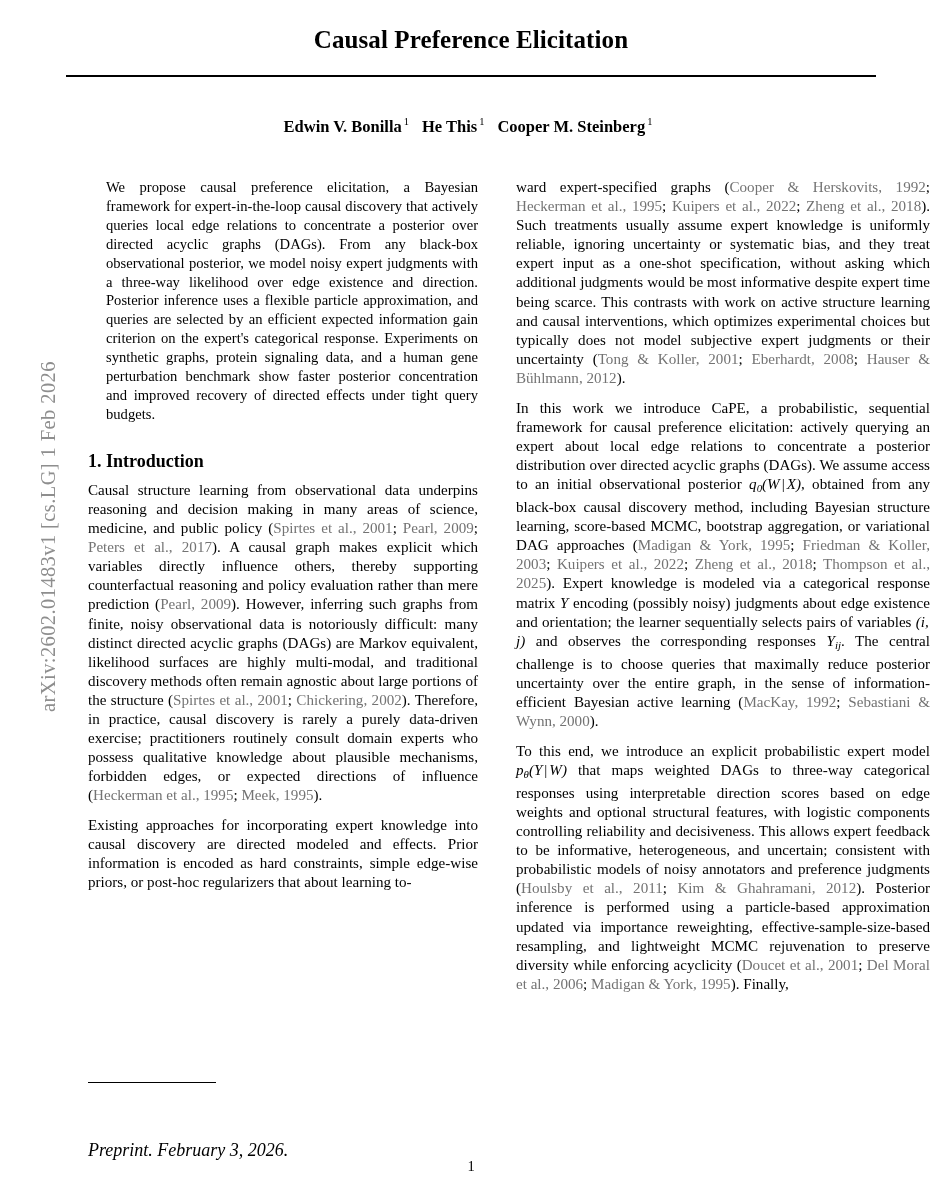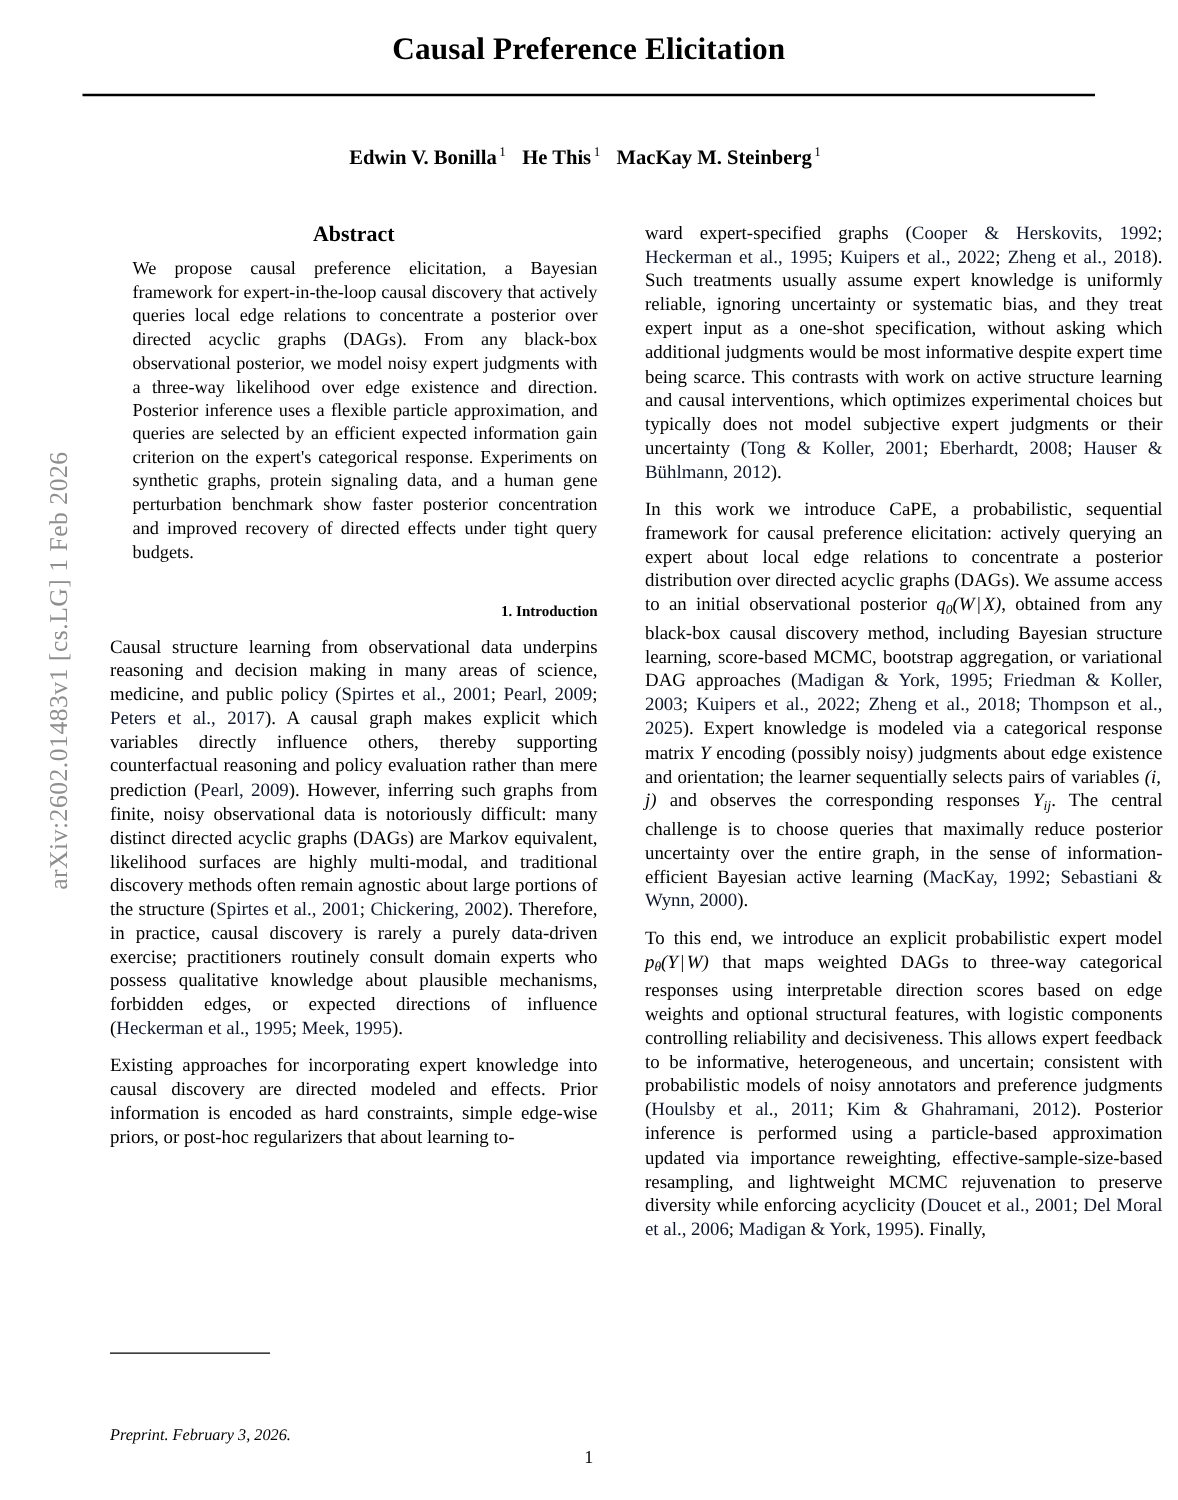--- a/index.html
+++ b/index.html
@@ -91,31 +91,31 @@
     margin: 0 0 9px 0;
   }
   .abstract-body {
     font-size: 14.6px;
     line-height: 18.9px;
     text-align: justify;
     margin-left: 18px;
   }
 
   h2.section {
-    font-size: 12px;
+    font-size: 18px;
     font-weight: bold;
     margin: 28px 0 10px 0;
-    text-align: right;
+    text-align: left;
   }
   .col p {
     margin: 0 0 10.5px 0;
   }
 
   a.cite, .cite {
-    color: #0f172a;
+    color: #737373;
     text-decoration: none;
   }
   .it { }
 
   
   .mi { font-family: "Liberation Serif", "DejaVu Serif", serif; font-style: italic; }
   .msub { font-size: 0.72em; vertical-align: -0.28em; font-style: italic; }
   .mbar { font-style: normal; padding: 0 2px; }
 
   
@@ -138,21 +138,21 @@
   }
   .footnote .fnmark {
     font-size: 9.5px;
     vertical-align: super;
   }
   .preprint {
     position: absolute;
     left: 88px;
     top: 1140px;
     width: 390px;
-    font-size: 13px;
+    font-size: 18px;
     font-style: italic;
   }
 
   .page-number {
     position: absolute;
     left: 0;
     top: 1158px;
     width: 942px;
     text-align: center;
     font-size: 14.5px;
@@ -161,24 +161,23 @@
 </head>
 <body>
 
 <div class="page">
 
   <div class="arxiv-stamp">arXiv:2602.01483v1  [cs.LG]  1 Feb 2026</div>
 
   <div class="title">Causal Preference Elicitation</div>
   <div class="rule-top"></div>
 
-  <div class="authors"><span>Edwin V. Bonilla</span><span class="sup">1</span><span class="gap"></span><span>He This</span><span class="sup">1</span><span class="gap"></span><span>MacKay M. Steinberg</span><span class="sup">1</span></div>
+  <div class="authors"><span>Edwin V. Bonilla</span><span class="sup">1</span><span class="gap"></span><span>He This</span><span class="sup">1</span><span class="gap"></span><span>Cooper M. Steinberg</span><span class="sup">1</span></div>
 
   <div class="col col-left">
-    <div class="abstract-head">Abstract</div>
     <div class="abstract-body">We propose causal preference elicitation, a Bayesian framework for expert-in-the-loop causal discovery that actively queries local edge relations to concentrate a posterior over directed acyclic graphs (DAGs). From any black-box observational posterior, we model noisy expert judgments with a three-way likelihood over edge existence and direction. Posterior inference uses a flexible particle approximation, and queries are selected by an efficient expected information gain criterion on the expert's categorical response. Experiments on synthetic graphs, protein signaling data, and a human gene perturbation benchmark show faster posterior concentration and improved recovery of directed effects under tight query budgets.</div>
 
     <h2 class="section">1. Introduction</h2>
 
     <p><span>Causal structure learning from observational data underpins reasoning and decision making in many areas of science, medicine, and public policy (</span><span class="cite">Spirtes et al., 2001</span><span>; </span><span class="cite">Pearl, 2009</span><span>; </span><span class="cite">Peters et al., 2017</span><span>). A causal graph makes explicit which variables directly influence others, thereby supporting counterfactual reasoning and policy evaluation rather than mere prediction (</span><span class="cite">Pearl, 2009</span><span>). However, inferring such graphs from finite, noisy observational data is notoriously difficult: many distinct directed acyclic graphs (DAGs) are Markov equivalent, likelihood surfaces are highly multi-modal, and traditional discovery methods often remain agnostic about large portions of the structure (</span><span class="cite">Spirtes et al., 2001</span><span>; </span><span class="cite">Chickering, 2002</span><span>). Therefore, in practice, causal discovery is rarely a purely data-driven exercise; practitioners routinely consult domain experts who possess qualitative knowledge about plausible mechanisms, forbidden edges, or expected directions of influence (</span><span class="cite">Heckerman et al., 1995</span><span>; </span><span class="cite">Meek, 1995</span><span>).</span></p>
 
     <p><span>Existing approaches for incorporating expert knowledge into causal discovery are directed </span><span class="it">modeled</span><span> and </span><span class="it">effects</span><span>. Prior information is encoded as hard constraints, simple edge-wise priors, or post-hoc regularizers that about learning to-</span></p>
   </div>
 
   <div class="col col-right">

